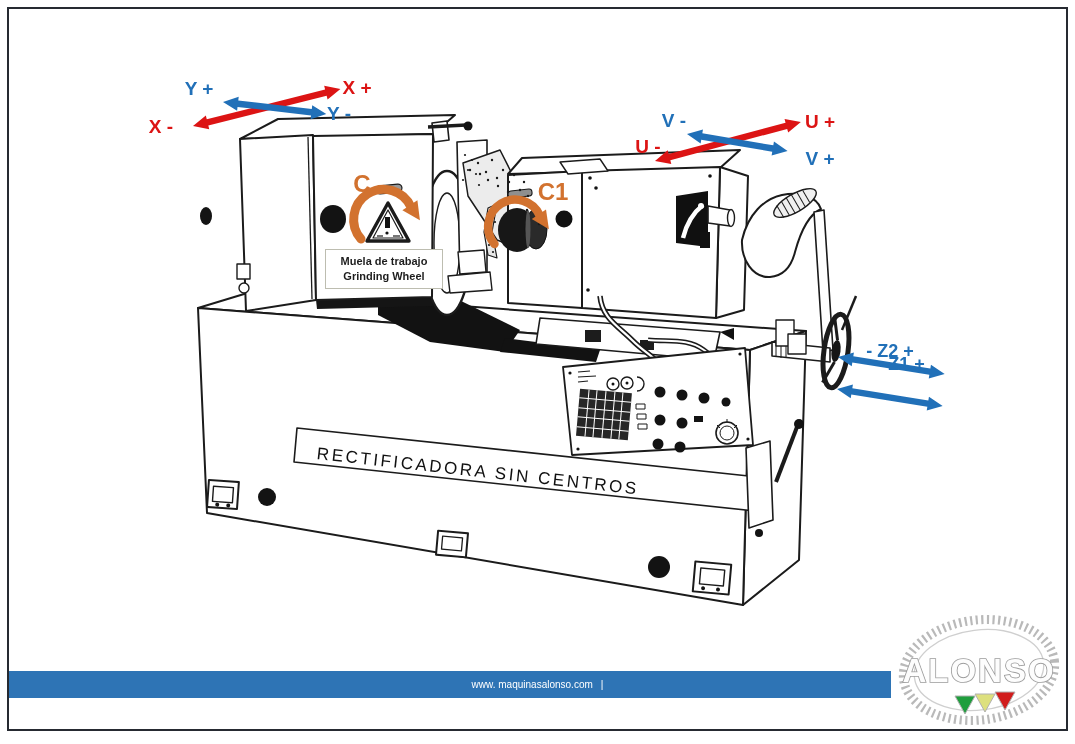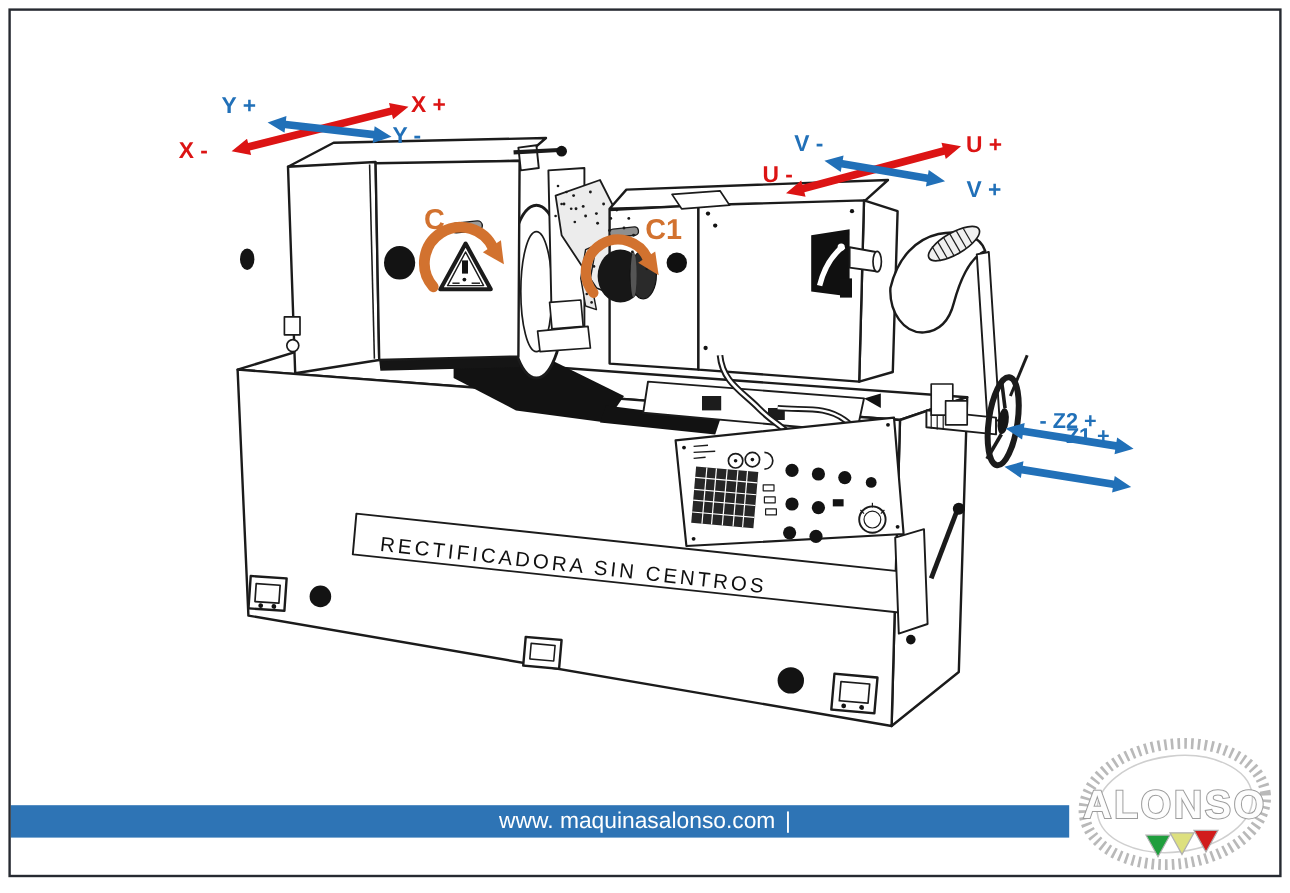--- a/index.html
+++ b/index.html
@@ -16,21 +16,21 @@
        white-space:nowrap;z-index:7;}
   .lbl.red{color:#dc1414;}
   .lbl.blue{color:#2170b8;}
   .lbl.z{font-size:18px;}
   .lbl.orange{color:#d2722f;font-size:24px;}
   .callout{position:absolute;background:#fff;text-align:center;font-size:11px;font-weight:bold;
            color:#1d1d1d;line-height:1.35;padding:4px 5px;z-index:6;}
   .callout.grind{left:325px;top:249px;width:106px;border:1.6px solid #bdbdb0;}
   .callout.regul{left:483px;top:264px;width:112px;border:1.6px solid #cf9b55;}
   .footer{position:absolute;left:9px;right:9px;top:671px;height:27px;background:#2e74b5;
-          color:#ffffff;font-size:19px;display:flex;align-items:center;justify-content:center;
+          color:#ffffff;font-size:10px;display:flex;align-items:center;justify-content:center;
           gap:8px;z-index:8;}
   .logo{position:absolute;left:891px;top:606px;width:176px;height:126px;background:#fff;z-index:9;text-align:center;}
   .logo svg{position:static;}
   .frame{position:absolute;left:7px;top:7px;right:7px;bottom:13px;border:2px solid #262a31;
          z-index:20;pointer-events:none;}
 </style>
 </head>
 <body>
 
 <div class="stage">
@@ -291,20 +291,24 @@
   <div class="lbl red" style="left:161px;top:127px;">X -</div>
   <div class="lbl blue" style="left:674px;top:121px;">V -</div>
   <div class="lbl red" style="left:820px;top:122px;">U +</div>
   <div class="lbl red" style="left:648px;top:147px;">U -</div>
   <div class="lbl blue" style="left:820px;top:159px;">V +</div>
   <div class="lbl blue z" style="left:890px;top:351px;">- Z2 +</div>
   <div class="lbl blue z" style="left:887px;top:364px;margin-left:14px;">- Z1 +</div>
   <div class="lbl orange" style="left:362px;top:184px;">C</div>
   <div class="lbl orange" style="left:553px;top:192px;">C1</div>
 
+  <div class="callout grind">
+    <div>Muela de trabajo</div>
+    <div>Grinding Wheel</div>
+  </div>
 
   <div class="nameplate">RECTIFICADORA SIN CENTROS</div>
 
   <div class="footer">
     <span>www. maquinasalonso.com</span>
     <span>|</span>
   </div>
 
   <div class="logo">
     <svg width="176" height="126" viewBox="0 0 176 126">

